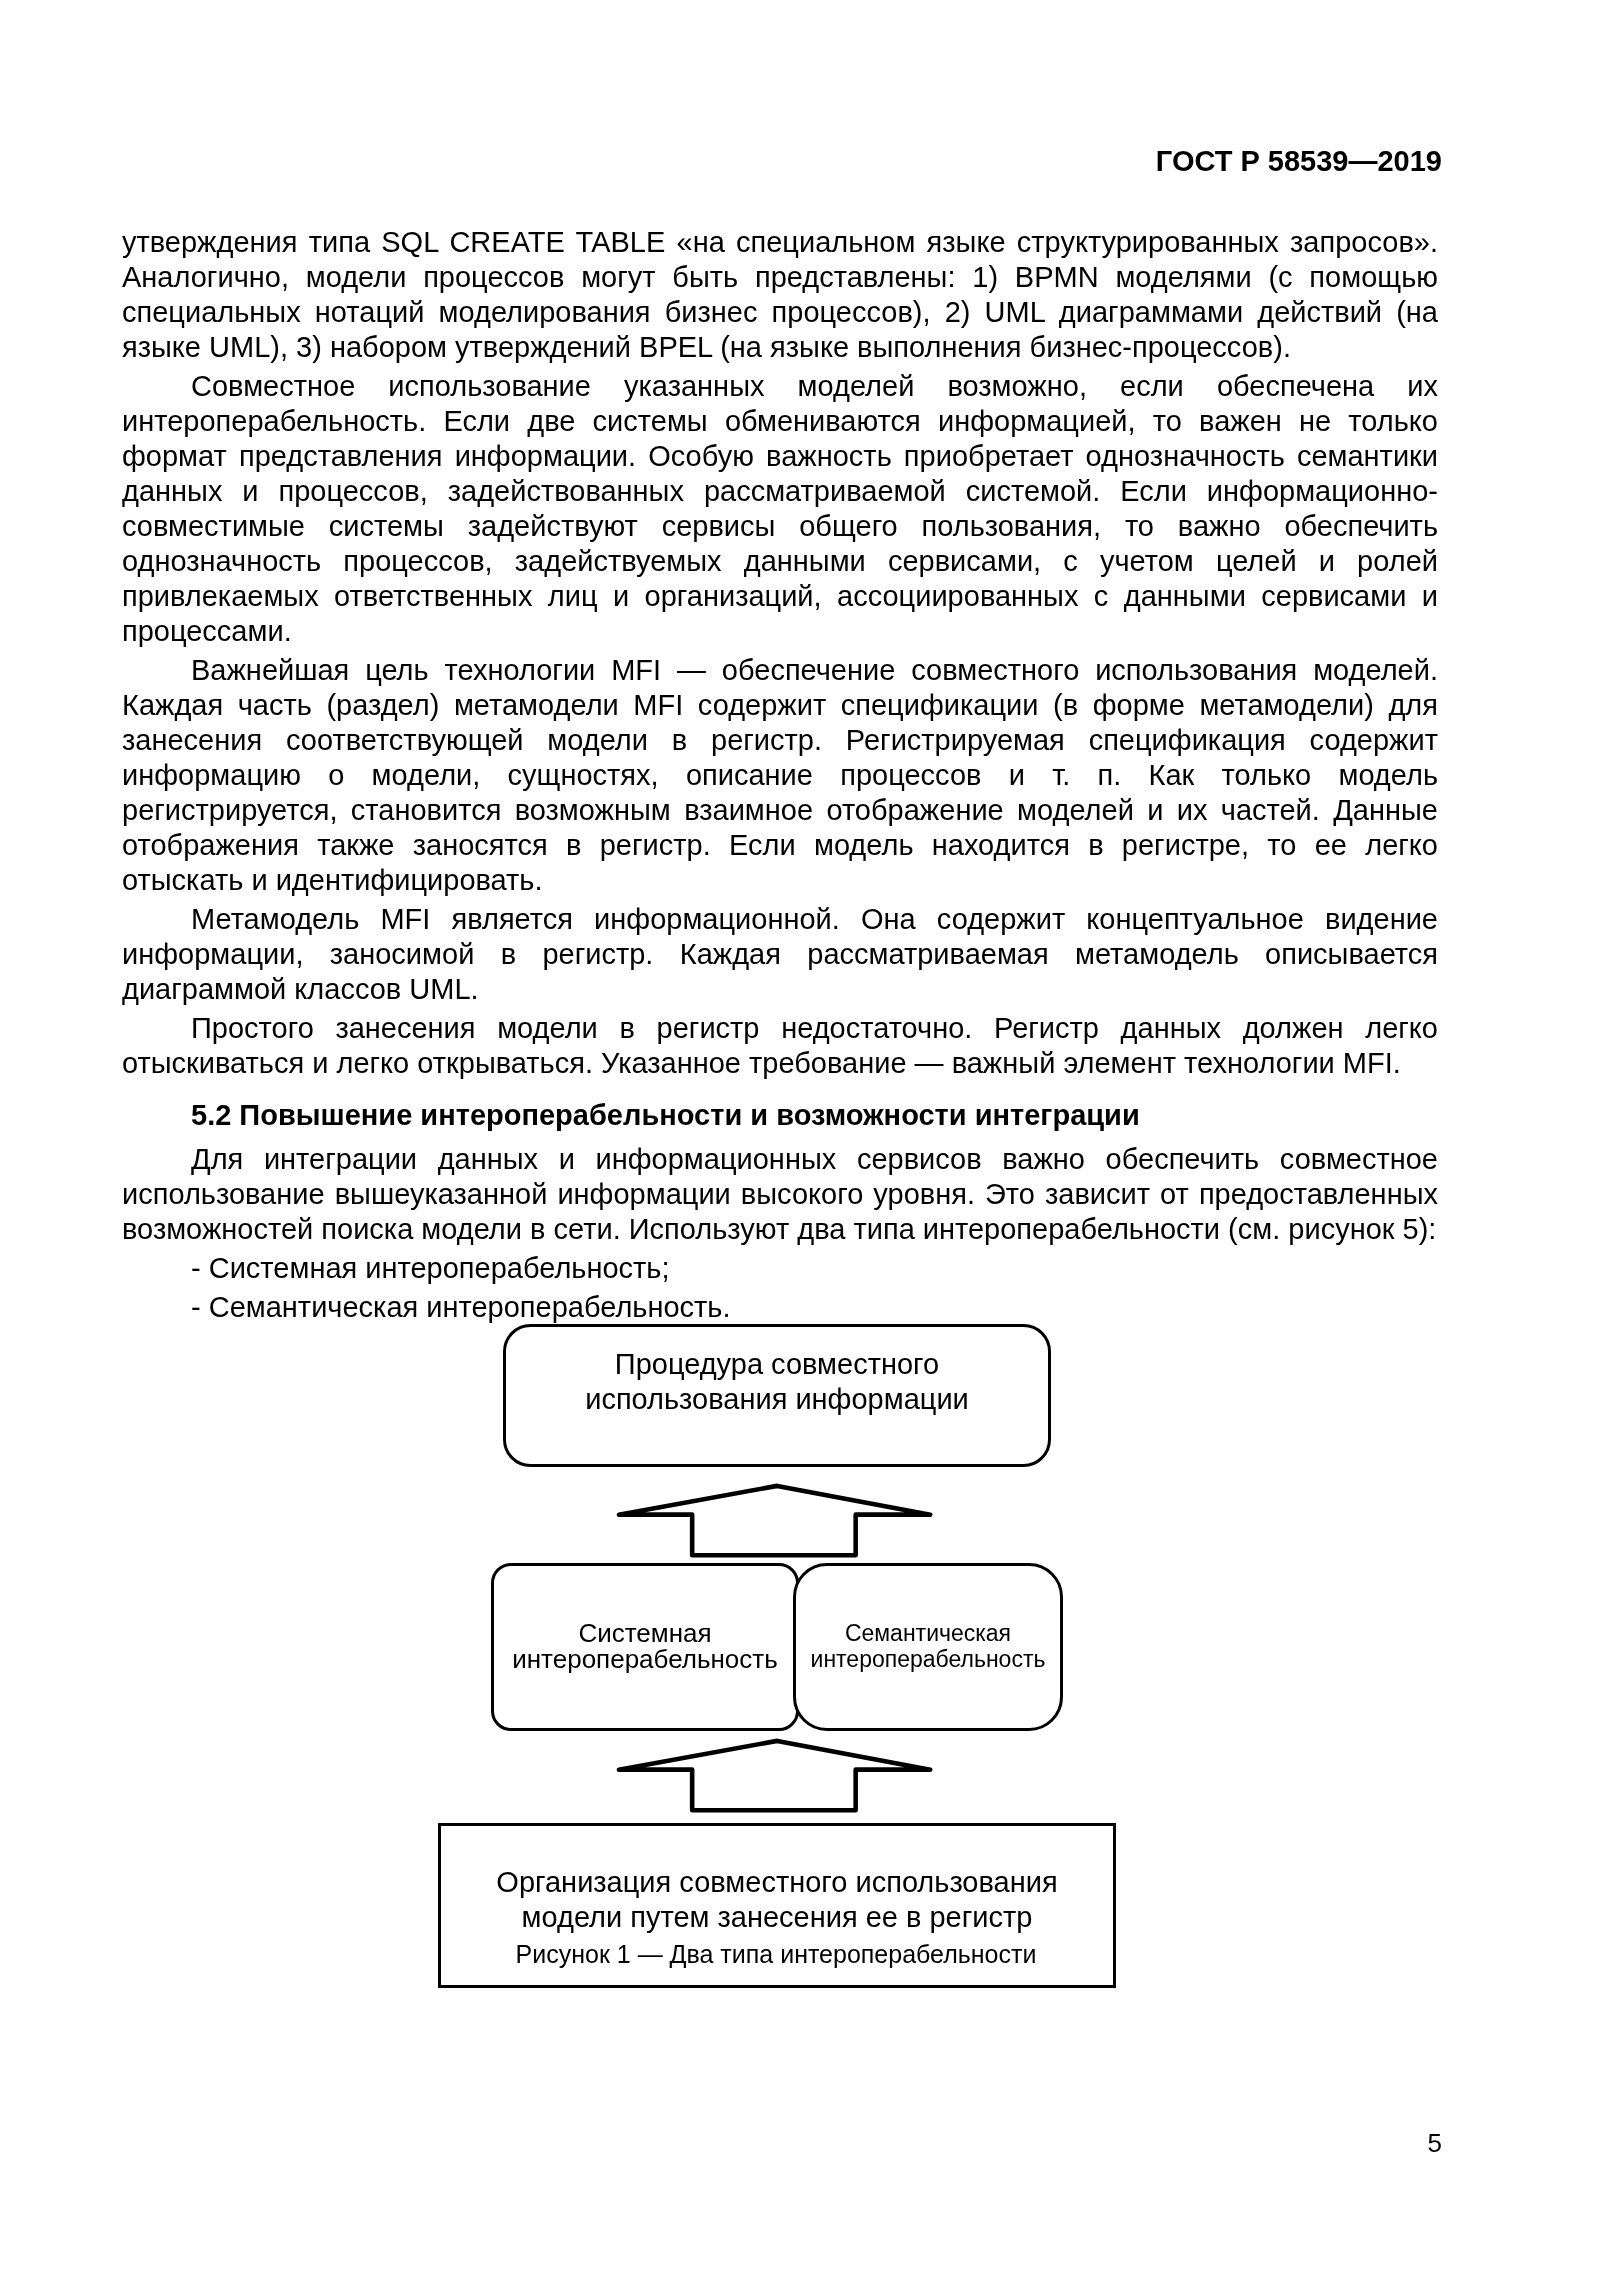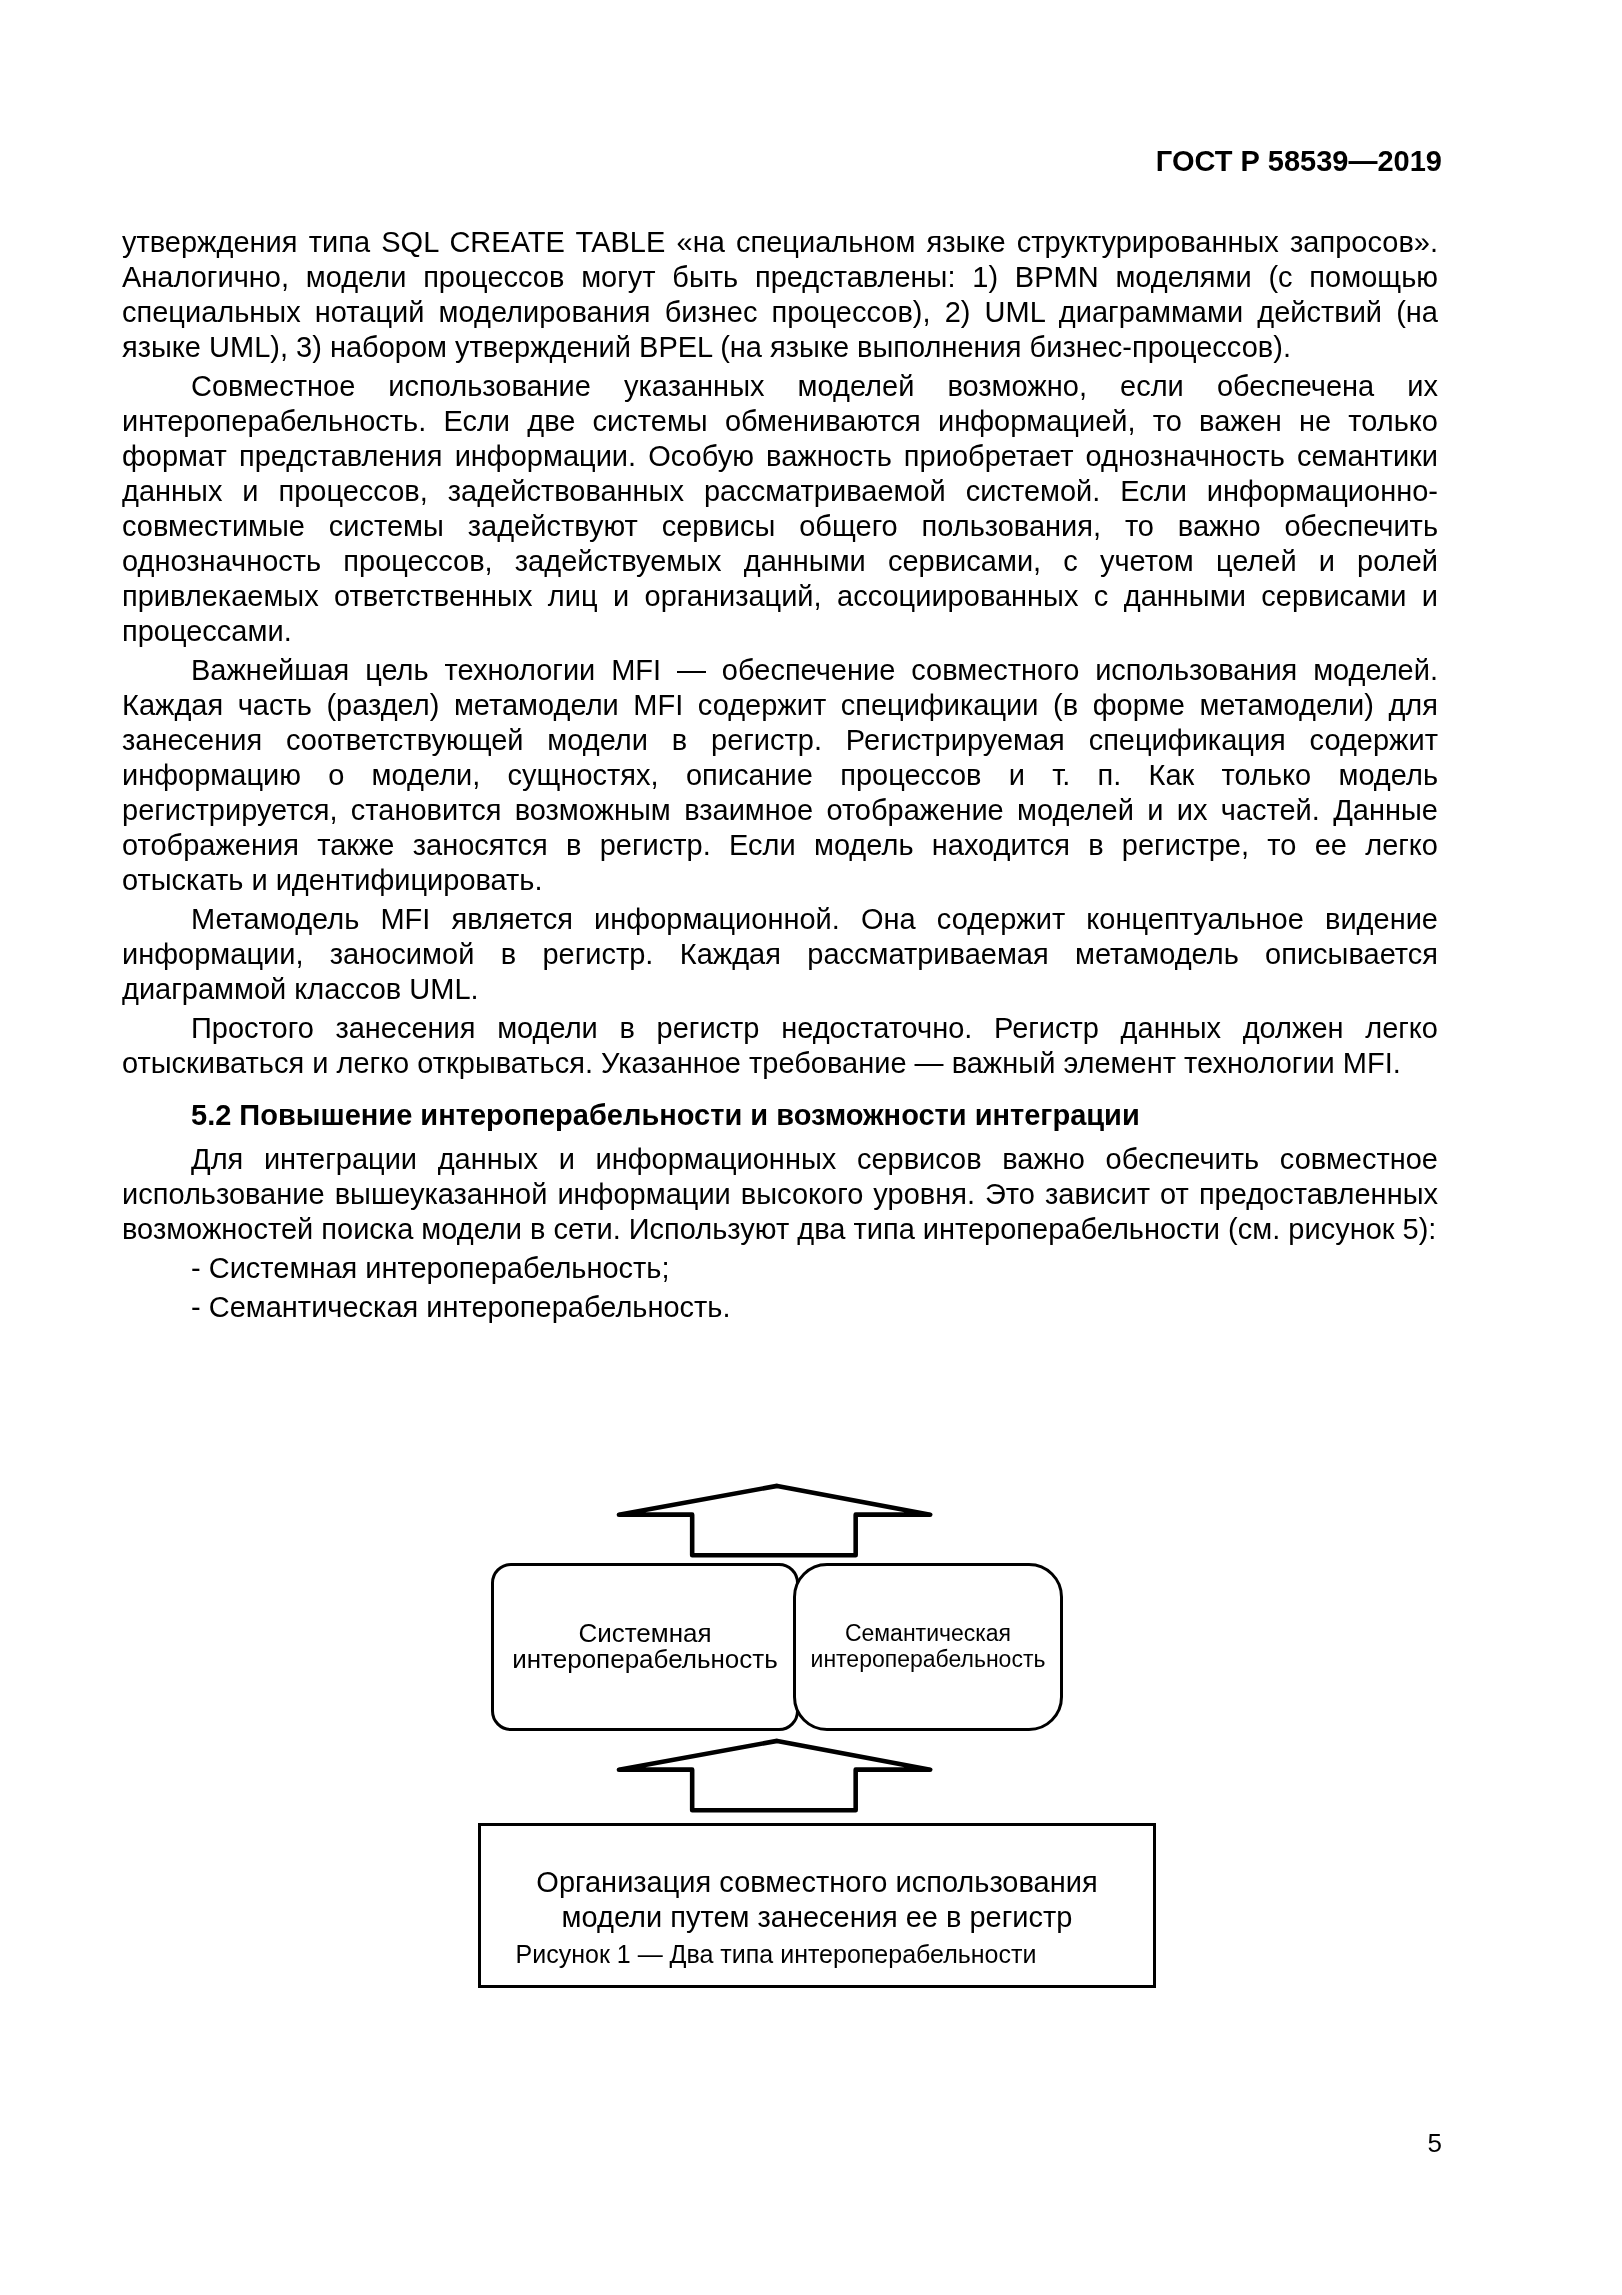--- a/index.html
+++ b/index.html
@@ -17,21 +17,21 @@
   .box { position: absolute; border: 3.9px solid #000; background: #fff; box-sizing: border-box;
          display: flex; align-items: flex-start; justify-content: center; text-align: center; pointer-events: auto; }
   .box span { display: block; }
   .box-top { left: 503px; top: 1324px; width: 548px; height: 143px; border-radius: 27.5px;
              font-size: 29px; line-height: 35px; padding-top: 19.6px; }
   .box-left { left: 491px; top: 1563px; width: 308px; height: 168px; border-radius: 20px;
               font-size: 26px; line-height: 26px; padding-top: 54px; }
   .box-right { left: 793px; top: 1563px; width: 270px; height: 168px; border-radius: 34px;
                font-size: 23px; line-height: 26px; padding-top: 54px; }
   .box-bottom { left: 438px; top: 1823px; width: 678px; height: 165px; border-radius: 0;
-                font-size: 29px; line-height: 35px; padding-top: 39px; margin-left: 40px; }
+                font-size: 29px; line-height: 35px; padding-top: 39px; }
   .arrow { position: absolute; pointer-events: auto; }
   .caption { position: absolute; top: 1940px; left: 0; width: 1552px; text-align: center; font-size: 25px; }
   .page-number { position: absolute; top: 2128px; right: 181px; font-size: 26px; }
 </style>
 </head>
 <body>
 
 <div class="header">ГОСТ Р 58539—2019</div>
 
 <div class="body-text">
@@ -40,20 +40,26 @@
   <p class="indent">Важнейшая цель технологии MFI — обеспечение совместного использования моделей. Каждая часть (раздел) метамодели MFI содержит спецификации (в форме метамодели) для занесения соответствующей модели в регистр. Регистрируемая спецификация содержит информацию о модели, сущностях, описание процессов и т. п. Как только модель регистрируется, становится возможным взаимное отображение моделей и их частей. Данные отображения также заносятся в регистр. Если модель находится в регистре, то ее легко отыскать и идентифицировать.</p>
   <p class="indent">Метамодель MFI является информационной. Она содержит концептуальное видение информации, заносимой в регистр. Каждая рассматриваемая метамодель описывается диаграммой классов UML.</p>
   <p class="indent">Простого занесения модели в регистр недостаточно. Регистр данных должен легко отыскиваться и легко открываться. Указанное требование — важный элемент технологии MFI.</p>
   <p class="section-title">5.2 Повышение интероперабельности и возможности интеграции</p>
   <p class="indent">Для интеграции данных и информационных сервисов важно обеспечить совместное использование вышеуказанной информации высокого уровня. Это зависит от предоставленных возможностей поиска модели в сети. Используют два типа интероперабельности (см. рисунок 5):</p>
   <p class="list-item">- Системная интероперабельность;</p>
   <p class="list-item">- Семантическая интероперабельность.</p>
 </div>
 
 <div class="figure">
+  <div class="box box-top">
+    <div>
+      <span>Процедура совместного</span>
+      <span>использования информации</span>
+    </div>
+  </div>
 
   <svg class="arrow" style="left:0;top:0;" width="1623" height="2295" viewBox="0 0 2480 3508">
     <polygon points="958,2252 1196,2316 1106,2316 1106,2362 810,2362 810,2316 720,2316" fill="none" stroke="none"></polygon>
   </svg>
 
   <svg class="arrow" style="left:615px;top:1483px;" width="327" height="79" viewBox="0 0 500 120">
     <polygon points="248,4 482,48 368,48 368,110 118,110 118,48 6,48" fill="#fff" stroke="#000" stroke-width="7" stroke-linejoin="round"></polygon>
   </svg>
 
   <div class="box box-left">

